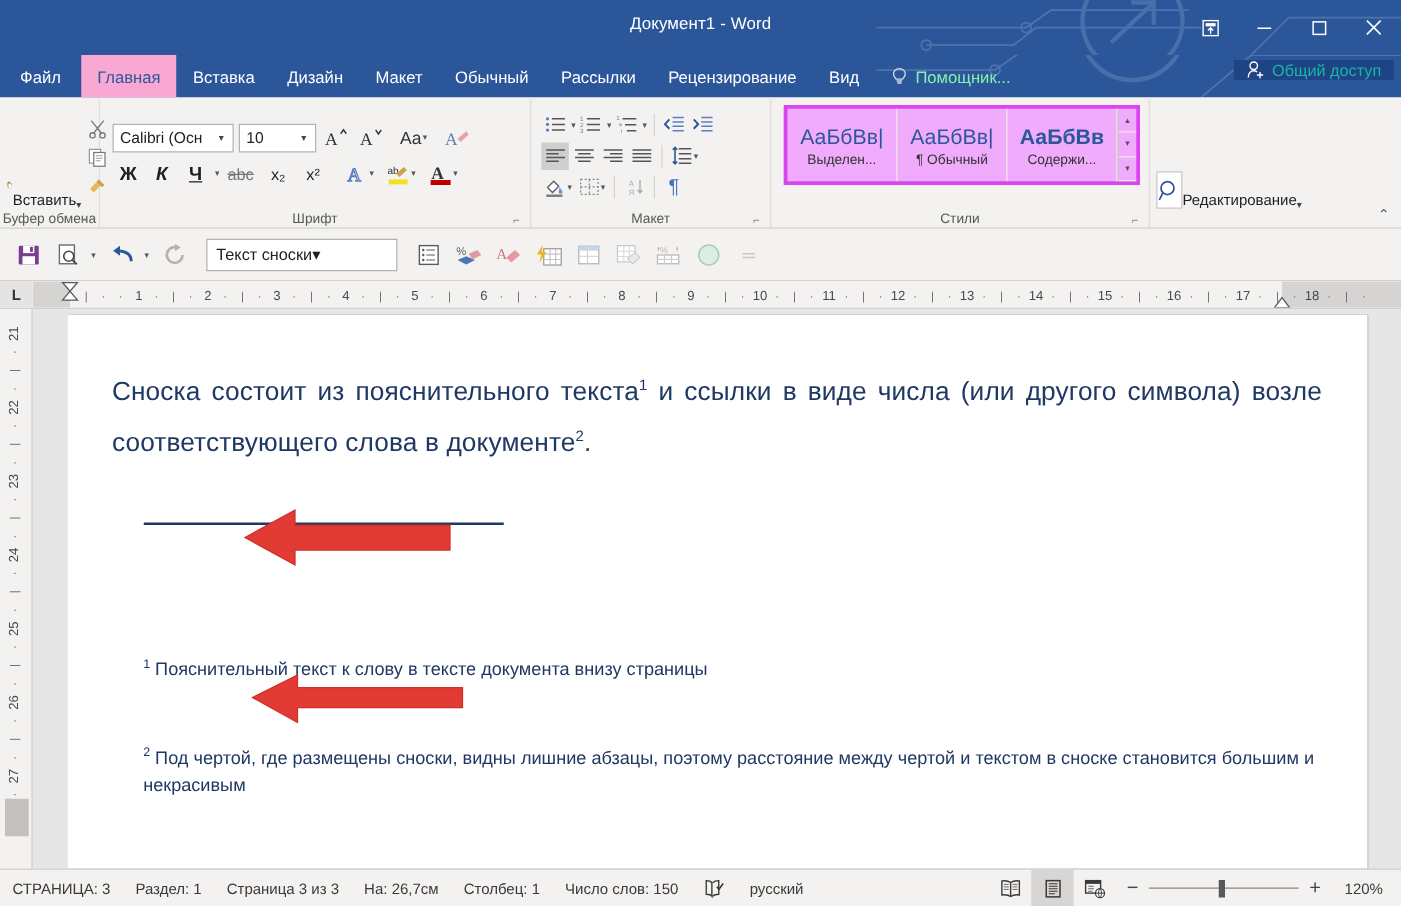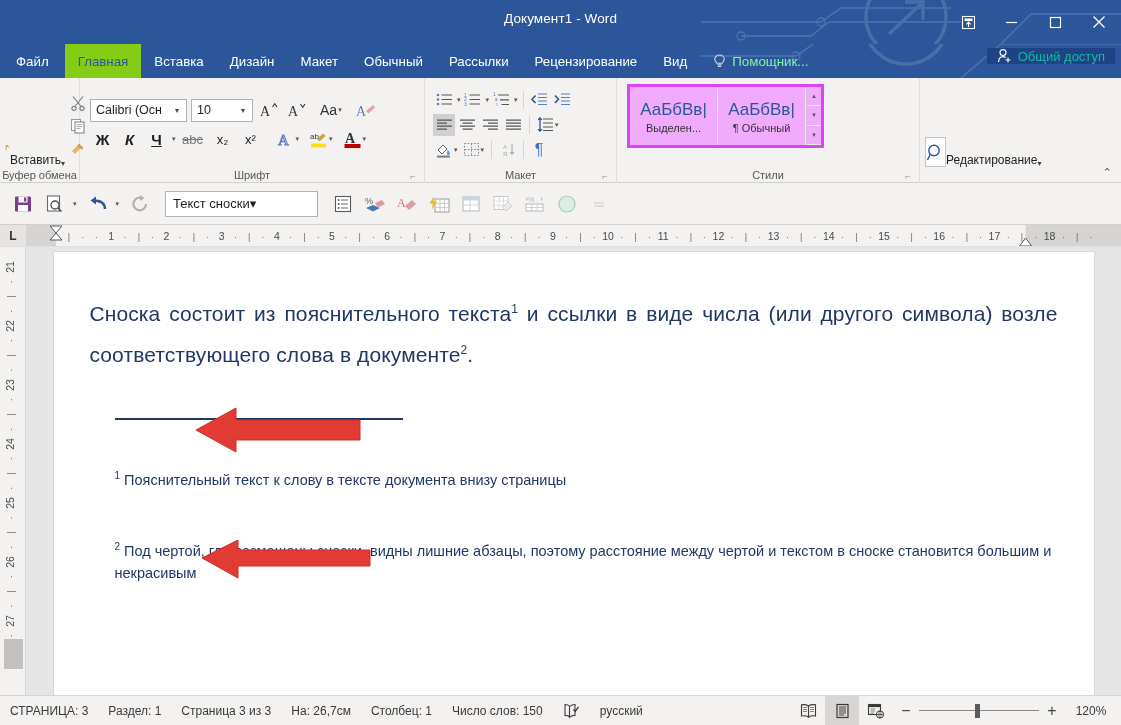--- a/index.html
+++ b/index.html
@@ -55,21 +55,21 @@
     opacity: .30; pointer-events: none;
   }
   .tab {
     height: 34px; padding: 0 13px;
     display: flex; align-items: center;
     color: #ffffff; font-size: 13.3px; white-space: nowrap;
     position: relative; z-index: 2;
   }
   .tab.file { padding: 0 16px; }
   .tab.active {
-    background: #84cc16; color: #2b579a; align-items: center;
+    background: #f9a8d4; color: #2b579a; align-items: center;
   }
   .tab.assistant {
     color: #86efac; display: flex; gap: 6px; align-items: center;
   }
   .share {
     position: absolute; right: 6px; top: 4px; height: 16px;
     display: flex; align-items: center; gap: 5px;
     padding: 0 10px; color: #14b8a6; font-size: 13px;
     background: #1f4485; z-index: 3; white-space: nowrap;
   }
@@ -584,20 +584,24 @@
     <div class="rgroup" style="width:303px">
       <div class="rgroup-body" style="align-items:flex-start;padding-left:10px">
         <div class="gallery">
           <div class="gitem">
             <span class="gs">АаБбВв|</span>
             <span class="gn">Выделен...</span>
           </div>
           <div class="gitem">
             <span class="gs">АаБбВв|</span>
             <span class="gn">¶ Обычный</span>
+          </div>
+          <div class="gitem">
+            <span class="gs b">АаБбВв</span>
+            <span class="gn">Содержи...</span>
           </div>
           <div class="gscroll">
             <div>▴</div>
             <div>▾</div>
             <div>▾</div>
           </div>
         </div>
       </div>
       <div class="rgroup-label">
         <span>Стили</span>
@@ -854,21 +858,21 @@
 
         <div class="fnsep"></div>
 
         <svg class="arrow" style="left:120px; top:152px;" width="190" height="60" viewBox="0 0 190 60">
           <g>
             <path d="M62 16 L186 16 L186 36 L62 36 L62 48 L22 26 L62 4 Z" fill="#e23b34"></path>
             <path d="M62 16 L186 16 L186 36 L62 36 L62 48 L22 26 L62 4 Z" fill="none" stroke="#cf2f28" stroke-width="1"></path>
           </g>
         </svg>
 
-        <div class="fntext" style="margin-top:48px">
+        <div class="fntext" style="margin-top:104px">
           <sup>1</sup><span> Пояснительный текст к слову в тексте документа внизу страницы</span>
         </div>
 
         <svg class="arrow" style="left:130px; top:286px;" width="200" height="46" viewBox="0 0 200 46">
           <g>
             <path d="M54 12 L186 12 L186 28 L54 28 L54 40 L18 20 L54 2 Z" fill="#e23b34"></path>
             <path d="M54 12 L186 12 L186 28 L54 28 L54 40 L18 20 L54 2 Z" fill="none" stroke="#cf2f28" stroke-width="1"></path>
           </g>
         </svg>
 

